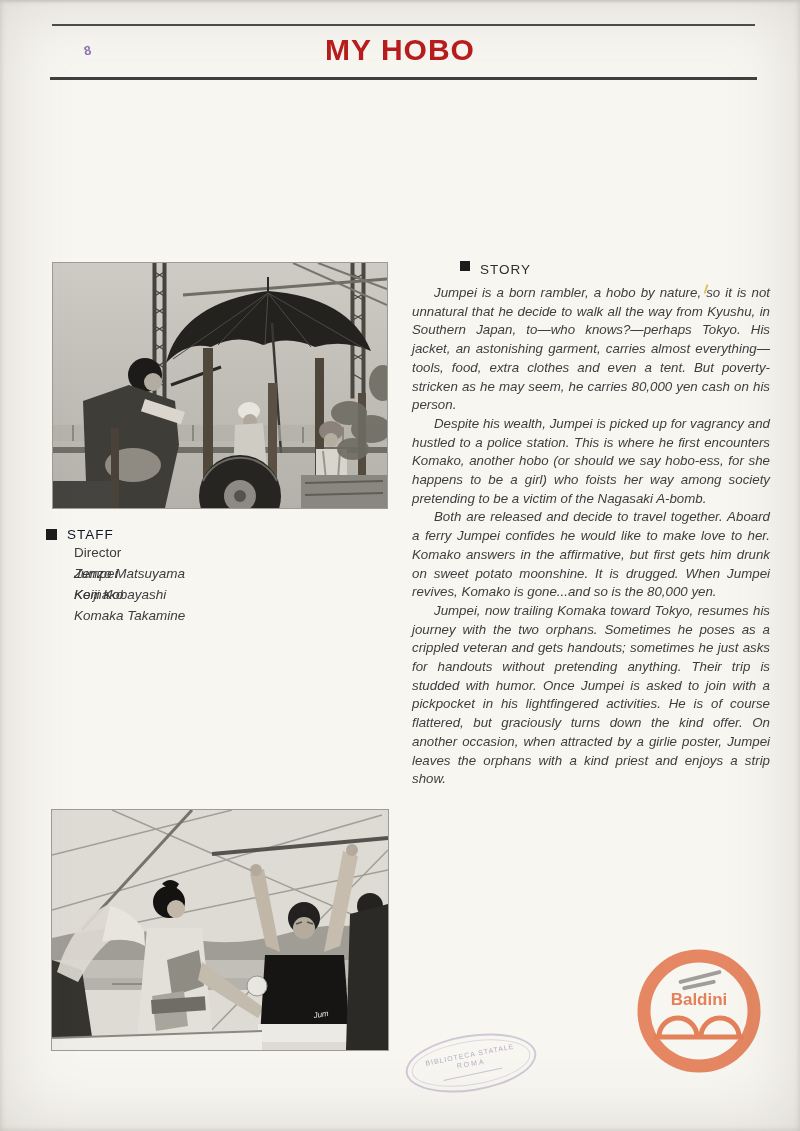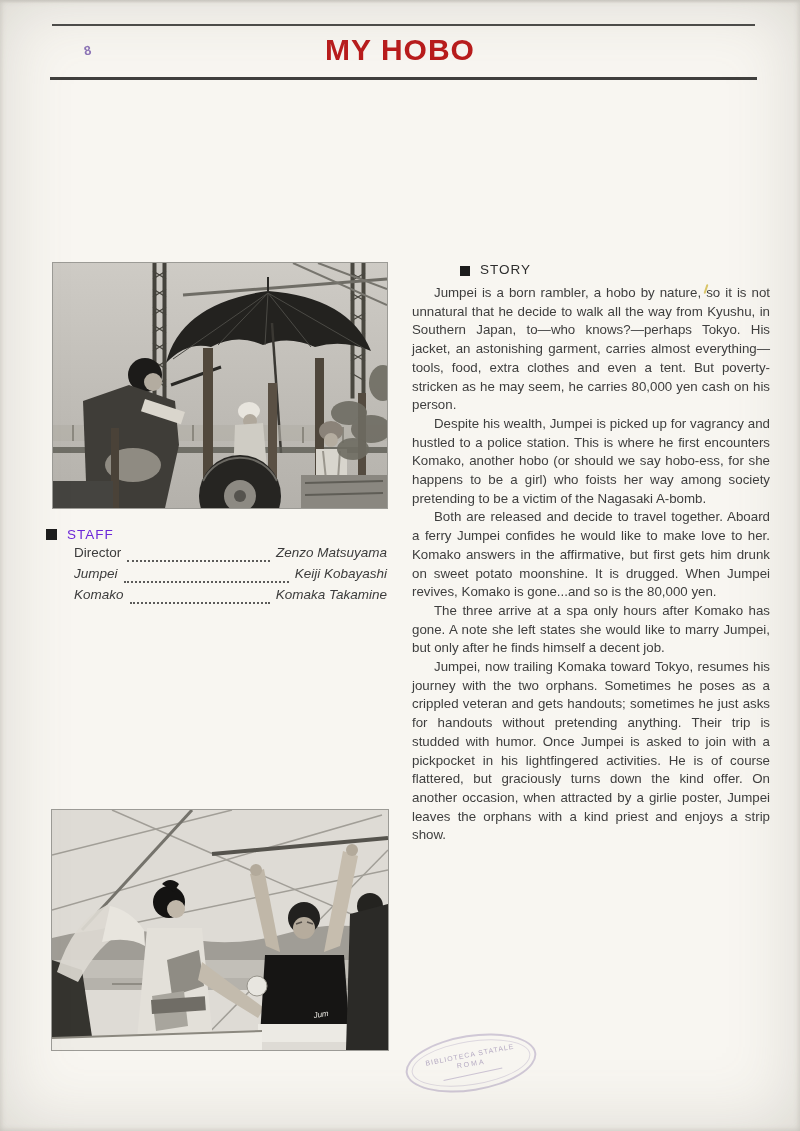--- a/index.html
+++ b/index.html
@@ -33,33 +33,33 @@
   }
 
   
   .photo { position:absolute; outline:1px solid rgba(45,44,40,0.45); background:#c6c3bd; }
   .photo-top    { left:53px; top:263px; width:334px; height:245px; }
   .photo-bottom { left:52px; top:810px; width:336px; height:240px; }
   .photo svg { display:block; width:100%; height:100%; }
 
   
   .credits { position:absolute; left:46px; top:524px; width:341px; font-size:13.5px; color:#3c3c3c; }
-  .credit-heading { display:flex; align-items:center; gap:10px; height:21px; letter-spacing:1px; color:#6d28d9; }
+  .credit-heading { display:flex; align-items:center; gap:10px; height:21px; letter-spacing:1px; color:#0f172a; }
   .sq { width:11px; height:11px; background:#1c1c1c; flex:0 0 auto; }
-  .credit-row { display:flex; align-items:baseline; height:21px; padding-left:28px; }
+  .credit-row { display:flex; align-items:baseline; height:21px; padding-left:28px;flex-direction:column; }
   .credit-role { white-space:nowrap; }
   .credit-role.italic { font-style:italic; }
   .leader { flex:1; border-bottom:2px dotted #5b5b59; align-self:flex-end; margin:0 6px 4px 6px; height:0; }
   .credit-name { white-space:nowrap;font-style:italic; }
 
   
   .story { position:absolute; left:412px; top:261px; width:358px; font-size:13.3px; line-height:18.7px; color:#3e3e3e; }
-  .story-heading { display:flex; align-items:center; gap:10px; height:19px; letter-spacing:1px; color:#2e2e2e; margin-bottom:4px; font-size:13.5px;padding-left:48px; }
+  .story-heading { display:flex; align-items:flex-start; gap:10px; height:19px; letter-spacing:1px; color:#2e2e2e; margin-bottom:4px; font-size:13.5px;padding-left:48px; }
   .story-heading .sq { width:10px; height:10px; }
-  .story p { margin:0; text-indent:22px; text-align:justify; }
+  .story p { margin:0; text-indent:22px; text-align:justify;font-style:italic; }
   .produced { margin:0; text-align:right; }
 
   
   .stamp-library {
     position:absolute; left:405px; top:1035px; width:128px; height:52px; z-index:30;
     transform:rotate(-9deg); border:2px solid rgba(128,108,168,0.32); border-radius:50%;
     display:flex; flex-direction:column; justify-content:center; align-items:center;
     color:rgba(120,100,160,0.50); mix-blend-mode:multiply;
   }
   .stamp-library::before {
@@ -243,25 +243,39 @@
   </div>
 
   <div class="story">
     <div class="story-heading">
       <span class="sq"></span>
       <span>STORY</span>
     </div>
     <p>Jumpei is a born rambler, a hobo by nature, so it is not unnatural that he decide to walk all the way from Kyushu, in Southern Japan, to—who knows?—perhaps Tokyo. His jacket, an astonishing garment, carries almost everything—tools, food, extra clothes and even a tent. But poverty-stricken as he may seem, he carries 80,000 yen cash on his person.</p>
     <p>Despite his wealth, Jumpei is picked up for vagrancy and hustled to a police station. This is where he first encounters Komako, another hobo (or should we say hobo-ess, for she happens to be a girl) who foists her way among society pretending to be a victim of the Nagasaki A-bomb.</p>
     <p>Both are released and decide to travel together. Aboard a ferry Jumpei confides he would like to make love to her. Komako answers in the affirmative, but first gets him drunk on sweet potato moonshine. It is drugged. When Jumpei revives, Komako is gone...and so is the 80,000 yen.</p>
-    <p>The three arrive at a spa only hours after Komako has gone. A note she left states she would like to marry Jumpei, but only after he finds himself a decent job.</p>
     <p>Jumpei, now trailing Komaka toward Tokyo, resumes his journey with the two orphans. Sometimes he poses as a crippled veteran and gets handouts; sometimes he just asks for handouts without pretending anything. Their trip is studded with humor. Once Jumpei is asked to join with a pickpocket in his lightfingered activities. He is of course flattered, but graciously turns down the kind offer. On another occasion, when attracted by a girlie poster, Jumpei leaves the orphans with a kind priest and enjoys a strip show.</p>
   </div>
 
   <div class="stamp-library">
     <span class="l1">BIBLIOTECA STATALE</span>
     <span class="l2">ROMA</span>
     <span class="squiggle"></span>
   </div>
 
+  <div class="stamp-baldini">
+    <svg viewBox="0 0 126 126">
+      <circle cx="63" cy="62" r="55" fill="none" stroke="#ea8660" stroke-width="13" opacity="0.95"></circle>
+      <g fill="#5a5a5a" opacity="0.55">
+        <rect x="42" y="26" width="44" height="4" rx="2" transform="rotate(-14 64 28)"></rect>
+        <rect x="46" y="34" width="34" height="4" rx="2" transform="rotate(-12 63 36)"></rect>
+      </g>
+      <text x="63" y="56" text-anchor="middle" font-size="17" font-weight="700" fill="#ea8660" font-family="Liberation Sans, sans-serif">Baldini</text>
+      <g stroke="#ea8660" stroke-width="5" fill="none">
+        <path d="M18 88 L108 88"></path>
+        <path d="M23 88 A19 19 0 0 1 61 88"></path>
+        <path d="M65 88 A19 19 0 0 1 103 88"></path>
+      </g>
+    </svg>
+  </div>
 
   <div class="vignette"></div>
 </div>
 
 </body></html>

